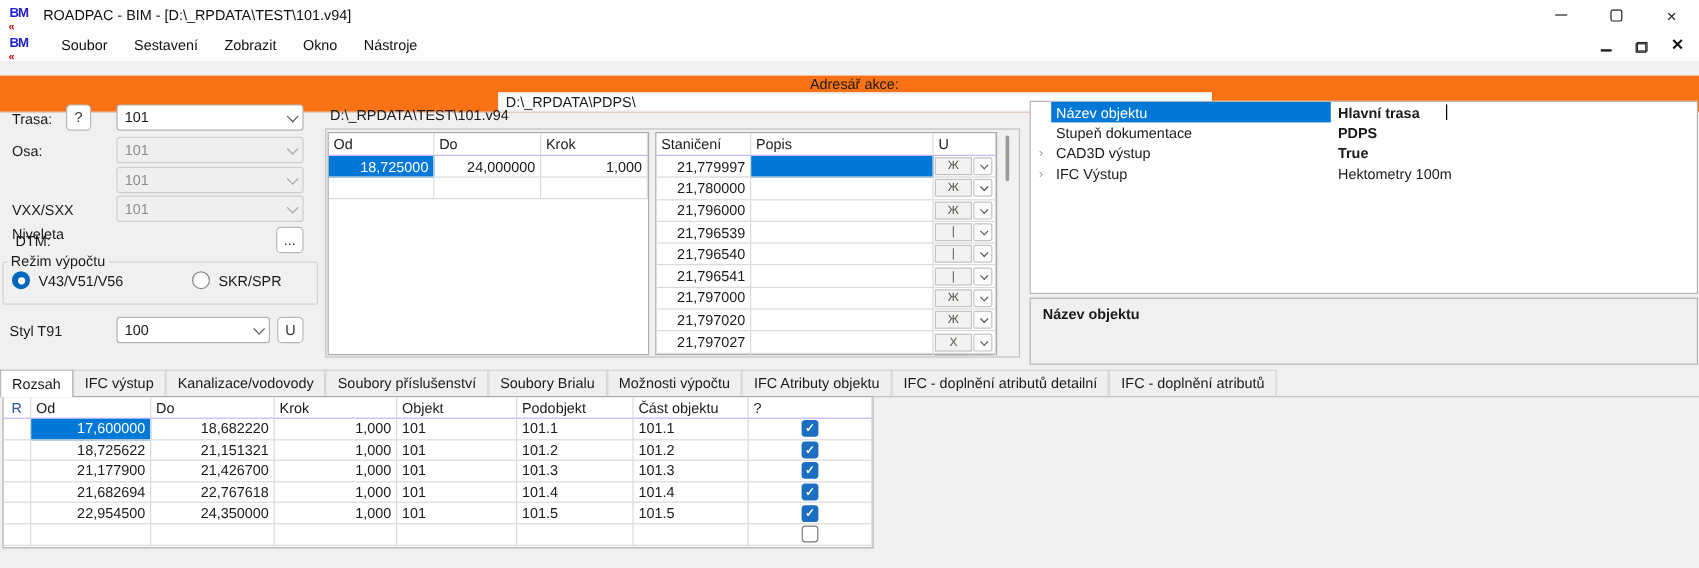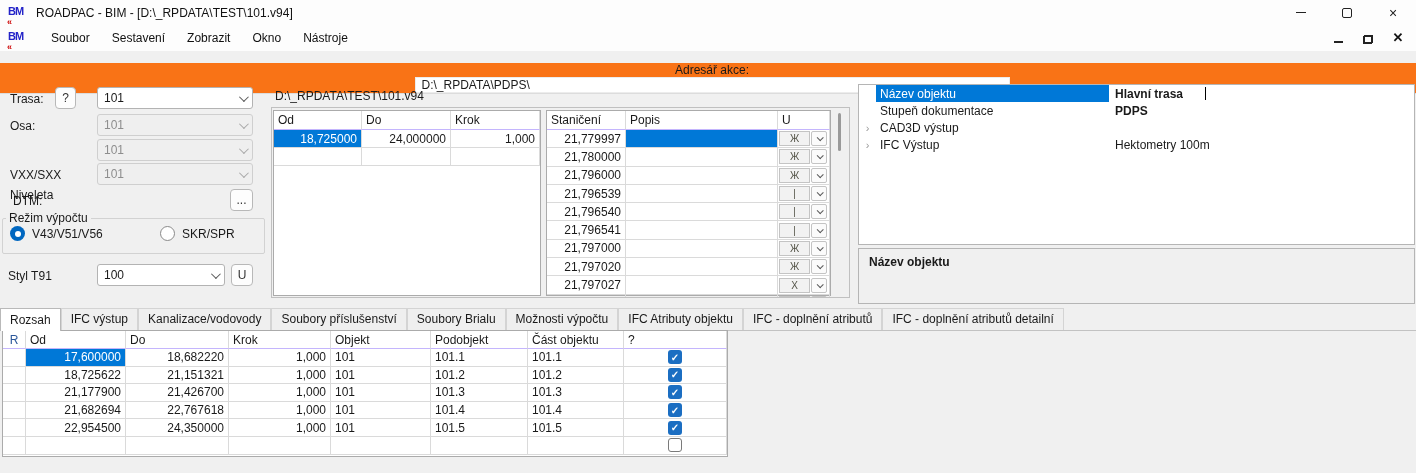--- a/index.html
+++ b/index.html
@@ -344,41 +344,42 @@
         </span>
     </div>
     <div class="prow">
       <span class="pgutter"></span>
       <span class="pname">Stupeň dokumentace</span>
       <span class="pval bold">PDPS</span>
     </div>
     <div class="prow">
       <span class="pgutter">›</span>
       <span class="pname">CAD3D výstup</span>
+      <span class="pval bold">True</span>
     </div>
     <div class="prow">
       <span class="pgutter">›</span>
       <span class="pname">IFC Výstup</span>
       <span class="pval">Hektometry 100m</span>
     </div>
   </div>
   <div class="prop-desc">
     <b>Název objektu</b>
   </div>
 
   <div class="tabstrip">
     <div class="tab active">Rozsah</div>
     <div class="tab">IFC výstup</div>
     <div class="tab">Kanalizace/vodovody</div>
     <div class="tab">Soubory příslušenství</div>
     <div class="tab">Soubory Brialu</div>
     <div class="tab">Možnosti výpočtu</div>
     <div class="tab">IFC  Atributy objektu</div>
+    <div class="tab">IFC - doplnění atributů detailní</div>
     <div class="tab">IFC - doplnění atributů</div>
-    <div class="tab">IFC - doplnění atributů detailní</div>
   </div>
 
   <div class="grid t3">
     <div class="grow ghead">
       <div class="gcell">R</div>
       <div class="gcell">Od</div>
       <div class="gcell">Do</div>
       <div class="gcell">Krok</div>
       <div class="gcell">Objekt</div>
       <div class="gcell">Podobjekt</div>

